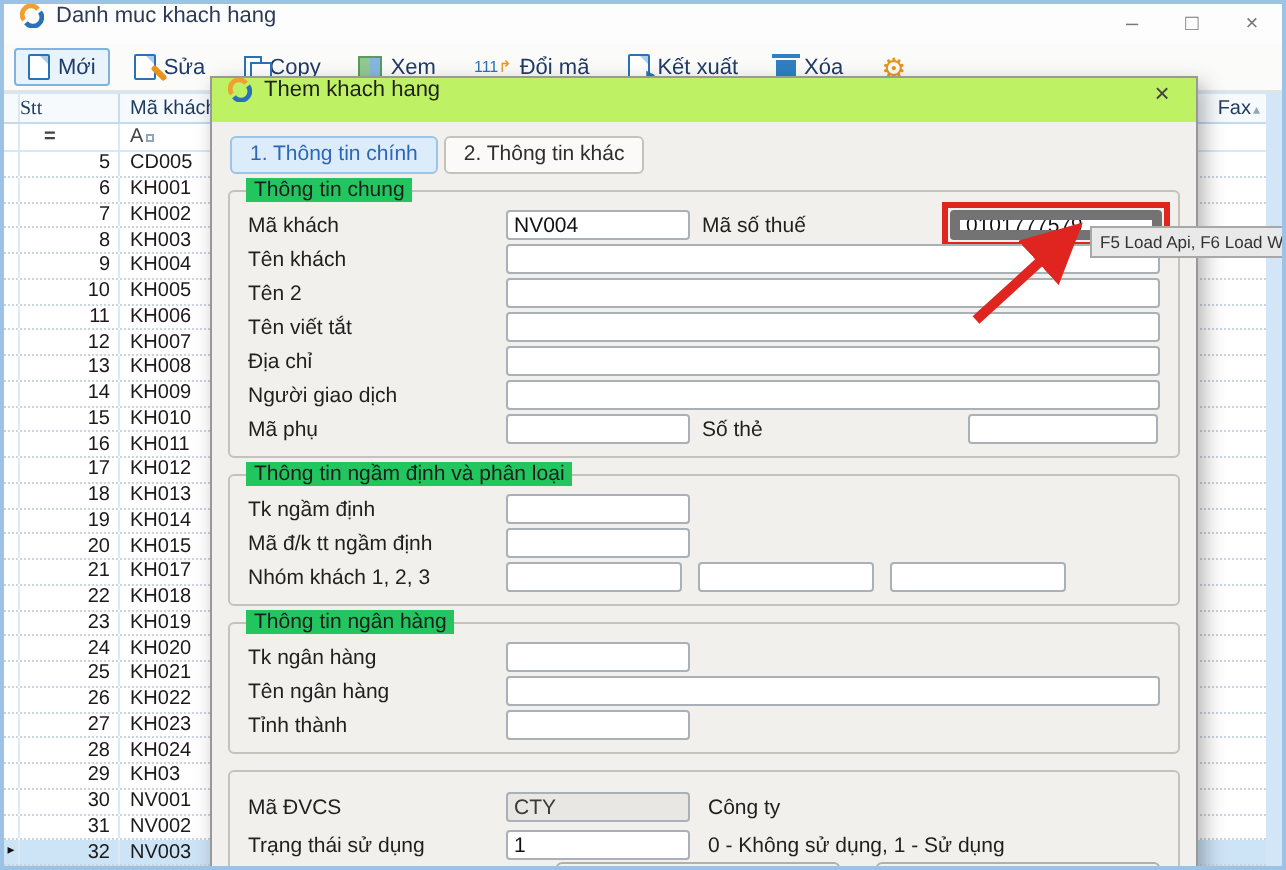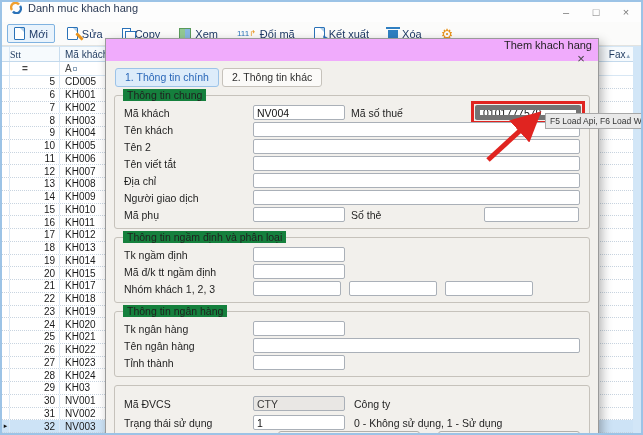--- a/index.html
+++ b/index.html
@@ -59,31 +59,31 @@
   .funnel { width:7px; height:5px; margin:2px auto 0;
             background:linear-gradient(#8fa6bc,#8fa6bc); clip-path:polygon(0 0,100% 0,60% 55%,60% 100%,40% 100%,40% 55%); }
   .f-eq { padding-left:12px; font-weight:bold; text-align:left; color:#444; }
   .f-a { color:#444; }
   .sq { display:inline-block; width:4px; height:4px; border:1px solid #8fa6bc; margin-left:1px; }
   .vscroll { position:absolute; right:0; top:44px; bottom:0; width:8px; background:#d2e6f7; }
 
   
   .dialog { position:absolute; left:103px; top:36px; width:494px; height:401px; z-index:10;
             background:#f2f0ec; border:1px solid #999; box-shadow:3px 4px 10px rgba(0,0,0,.3); }
-  .dlg-title { height:22px; display:flex; align-items:flex-end; padding:0 6px 0 8px; font-size:11px;
-               color:#1f1f1f; background:#f0abfc;flex-direction:column; }
+  .dlg-title { height:22px; display:flex; align-items:flex-start; padding:0 6px 0 8px; font-size:11px;
+               color:#1f1f1f; background:#bef264; }
   .dlg-title span.txt { margin-left:6px; }
   .dlg-close { margin-left:auto; font-size:13px; color:#444; width:22px; text-align:center; }
   .tabs { display:flex; gap:3px; padding:7px 0 0 9px; }
   .tab { font-size:10.5px; padding:2px 9px 3px; border:1px solid #c6c2bb; border-radius:3px;
          background:#fbfaf8; color:#2e2e2e; }
   .tab.active { background:#ddecfa; border-color:#9cc3e8; color:#2a67b8; }
   .group { position:relative; margin:8px 8px 0; border:1px solid #c6c2bb; border-radius:3px;
            padding:9px 9px 4px; background:#f2f0ec; }
-  .legend { position:absolute; top:-7px; left:8px; background:#15803d; padding:0 4px;
+  .legend { position:absolute; top:-7px; left:8px; background:#22c55e; padding:0 4px;
             font-size:10.5px; color:#1f1f1f; }
   .frow { display:flex; align-items:center; height:15px; margin-bottom:2px; font-size:10.5px; color:#1f1f1f; }
   .frow-tall { height:17px; }
   .flabel { width:129px; flex:none; }
   .flabel2 { width:120px; flex:none; margin-left:6px; }
   .flabel2b { width:126px; flex:none; margin-left:6px; }
   input.fld { height:15px; border:1px solid #aab0b8; border-radius:2px; font-size:10.5px;
               padding:0 3px; background:#fff; font-family:inherit; color:#111; }
   .w-short { width:92px; flex:none; }
   .w-short3 { width:88px; flex:none; margin-right:8px; }

